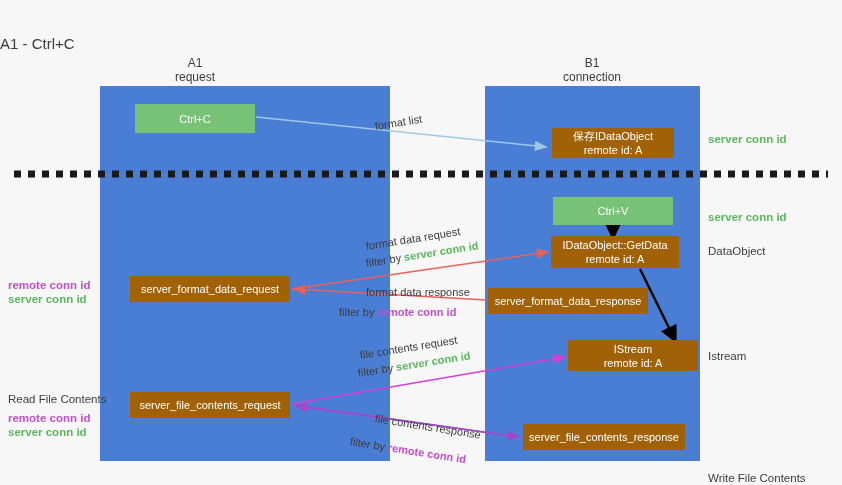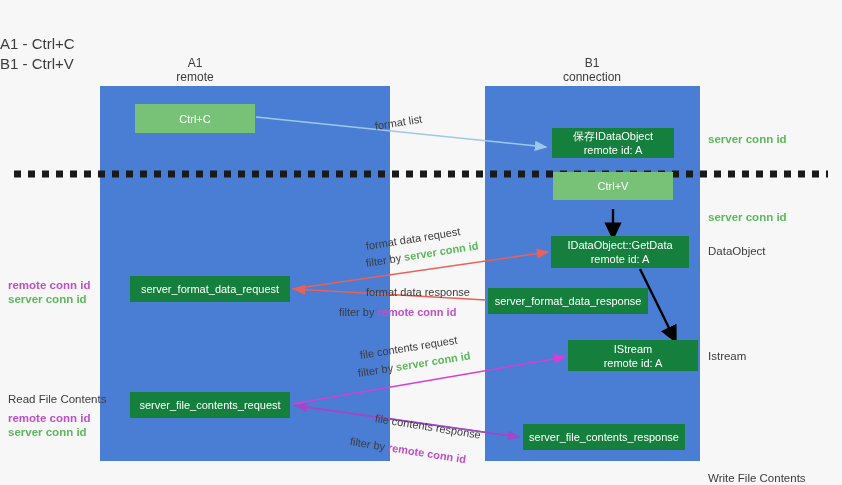--- a/index.html
+++ b/index.html
@@ -64,26 +64,26 @@
     flex-direction: column;
     align-items: center;
     justify-content: center;
     text-align: center;
     color: #ffffff;
     font-size: 11px;
     line-height: 14px;
     padding: 2px 4px;
   }
   .node.green { background: #77c277; }
-  .node.orange { background: #15803d; }
+  .node.orange { background: #a16207; }
 
   .n-ctrlc  { left: 135px; top: 104px; width: 120px; height: 29px; }
   .n-save   { left: 552px; top: 128px; width: 122px; height: 30px; }
-  .n-ctrlv  { left: 553px; top: 172px; width: 120px; height: 28px; }
-  .n-getdata{ left: 551px; top: 236px; width: 138px; height: 32px; }
+  .n-ctrlv  { left: 553px; top: 197px; width: 120px; height: 28px; }
+  .n-getdata{ left: 551px; top: 236px; width: 128px; height: 32px; }
   .n-istream{ left: 568px; top: 340px; width: 130px; height: 31px; }
   .n-sfdreq { left: 130px; top: 276px; width: 160px; height: 26px; }
   .n-sfdres { left: 488px; top: 288px; width: 160px; height: 26px; }
   .n-sfcreq { left: 130px; top: 392px; width: 160px; height: 26px; }
   .n-sfcres { left: 523px; top: 424px; width: 162px; height: 26px; }
 
   .ann {
     position: absolute;
     font-size: 11.5px;
     line-height: 15px;
@@ -151,26 +151,25 @@
     <line x1="292" y1="404" x2="565" y2="357" stroke="#d43fd4" stroke-width="1.6" marker-end="url(#ah-magenta)"></line>
 
     <line x1="294" y1="405" x2="519" y2="437" stroke="#a049c8" stroke-width="1.6" marker-end="url(#ah-purple)"></line>
     <line x1="519" y1="437" x2="296" y2="406" stroke="#a049c8" stroke-width="1.6" marker-end="url(#ah-purple)"></line>
 
     <line x1="14" y1="174" x2="828" y2="174" stroke="#1a1a1a" stroke-width="7" stroke-dasharray="7 7"></line>
   </svg>
 
   <div class="title">
     <div>A1 - Ctrl+C</div>
-    <div>B1 - Ctrl+V</div>
   </div>
 
   <div class="lane-head lane-head-a">
     <div>A1</div>
-    <div>remote</div>
+    <div>request</div>
   </div>
   <div class="lane-head lane-head-b">
     <div>B1</div>
     <div>connection</div>
   </div>
 
   <div class="node green n-ctrlc">
     <span>Ctrl+C</span>
   </div>
 

